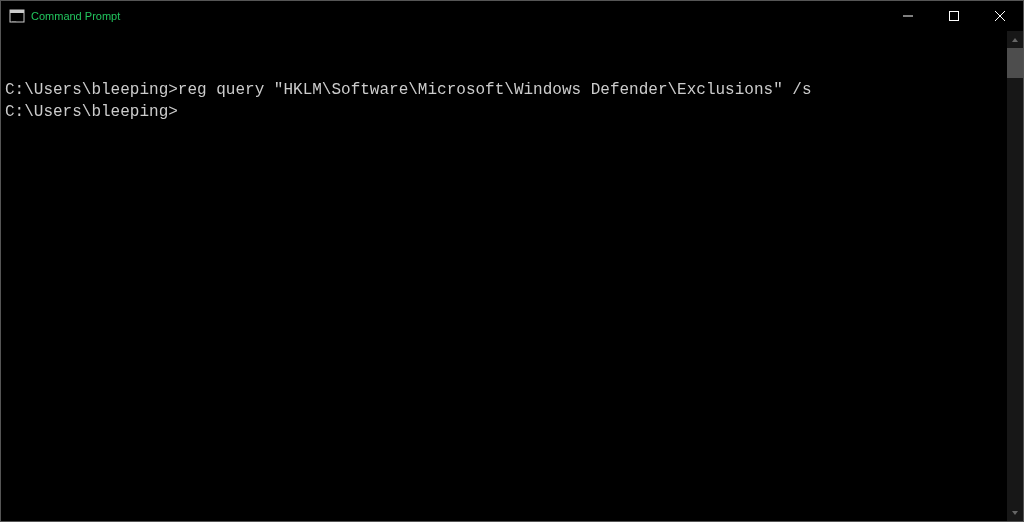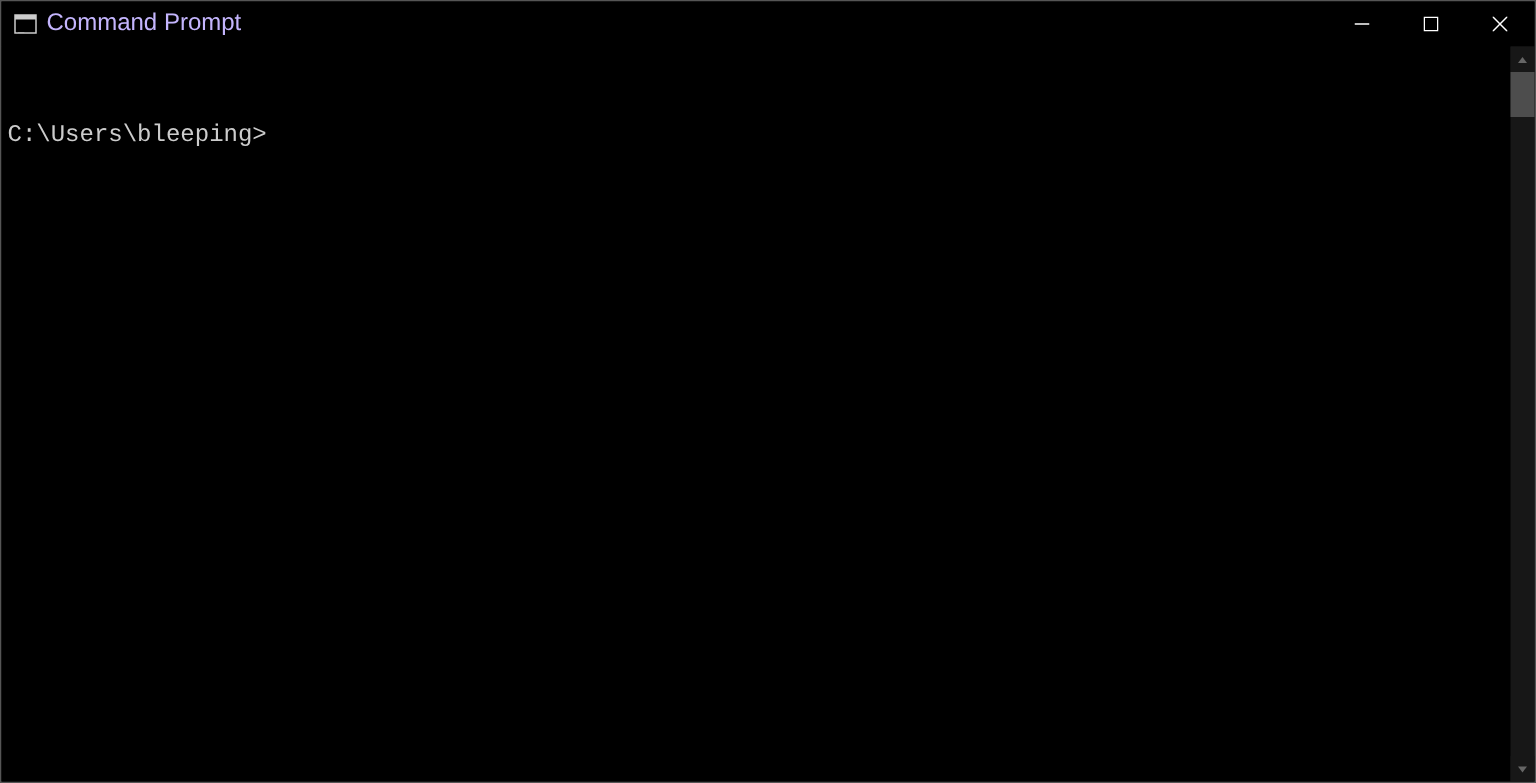--- a/index.html
+++ b/index.html
@@ -39,22 +39,22 @@
       display: flex;
       align-items: center;
       justify-content: center;
     }
     .title-icon svg {
       width: 16px;
       height: 16px;
     }
     .title-text {
       flex: 0 0 auto;
-      color: #c4b5fd;
-      font-size: 16px;
+      color: #22c55e;
+      font-size: 11px;
     }
     .title-spacer {
       flex: 1;
     }
     .window-controls {
       display: flex;
       height: 30px;
     }
     .win-btn {
       width: 46px;
@@ -158,21 +158,21 @@
         <svg viewBox="0 0 10 10">
             <line x1="0" y1="0" x2="10" y2="10"></line>
             <line x1="10" y1="0" x2="0" y2="10"></line>
           </svg>
       </div>
     </div>
   </div>
 
   <div class="terminal-area">
     <div class="terminal-content">
-      <span class="line"></span><span class="line"></span><span class="line"><span class="prompt-symbol">C:\Users\bleeping&gt;</span></span>
+      <span class="line"></span><span class="line"><span class="prompt-symbol">C:\Users\bleeping&gt;</span><span>reg query "HKLM\Software\Microsoft\Windows Defender\Exclusions" /s</span></span><span class="line"></span><span class="line"><span class="prompt-symbol">C:\Users\bleeping&gt;</span></span>
     </div>
     <div class="scrollbar">
       <div class="scroll-arrow up">
         <svg viewBox="0 0 8 8">
             <polygon points="4,2 7,6 1,6"></polygon>
           </svg>
       </div>
       <div class="scroll-thumb"></div>
       <div class="scroll-arrow down">
         <svg viewBox="0 0 8 8">

